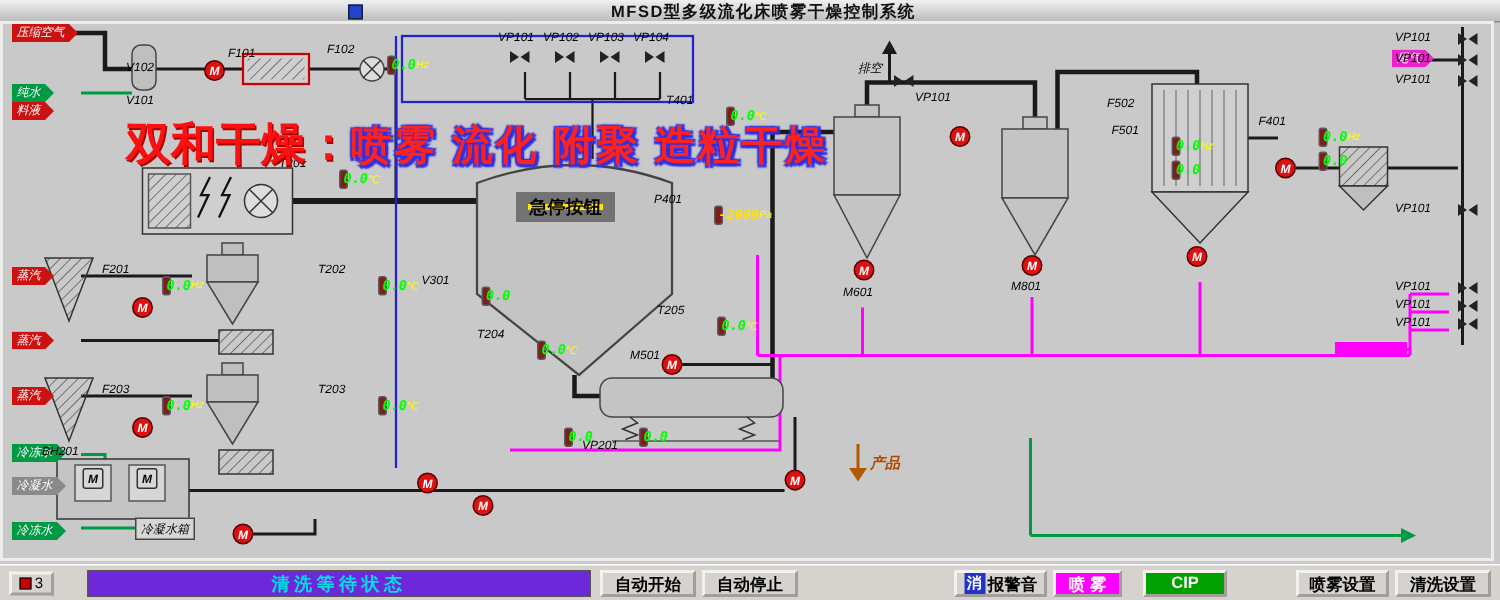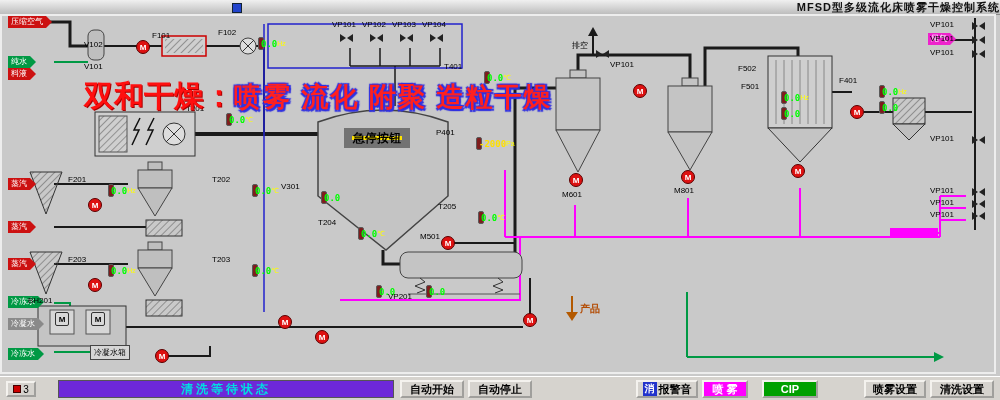--- a/index.html
+++ b/index.html
@@ -2,28 +2,28 @@
 <html><head>
 <meta charset="utf-8">
 <style>
   html,body{margin:0;padding:0;background:#9a9a9a;}
   .screen{position:relative;width:1000px;height:400px;overflow:hidden;
     font-family:"Liberation Sans","DejaVu Sans",sans-serif;background:#c9c9c9;}
   
   .titlebar{position:absolute;left:0;top:0;width:1000px;height:14px;
     background:linear-gradient(#f0f0f0,#bdbdbd);border-bottom:1px solid #8a8a8a;
     display:flex;align-items:center;font-size:11px;color:#111;}
-  .tb-center{position:absolute;left:0;right:0;text-align:right;font-weight:bold;letter-spacing:1px;padding-left:29px;}
+  .tb-center{position:absolute;left:0;right:11px;text-align:center;font-weight:bold;letter-spacing:1px;padding-left:29px;}
   .tb-icon{position:absolute;left:232px;top:3px;width:8px;height:8px;background:#2244cc;border:1px solid #123;}
   .tb-right{position:absolute;right:8px;font-size:9px;color:#222;}
   
   .diagram-bg{position:absolute;left:0;top:14px;width:996px;height:360px;
     background:#c9c9c9;border:2px solid #ededed;box-sizing:border-box;}
   svg.pipes{position:absolute;left:0;top:0;z-index:1;}
-  #overlays{position:absolute;left:0;top:0;width:1000px;height:400px;z-index:5;}
+  #overlays{position:absolute;left:0;top:0;width:1000px;height:400px;z-index:5;font-style:italic;}
   
   .watermark{position:absolute;left:66px;top:76px;z-index:8;white-space:nowrap;
     font-weight:bold;pointer-events:none;margin-left:18px;}
   .wm1{font-size:30px;color:#ff0f0f;text-shadow:1px 1px 0 #a00;}
   .wm2{font-size:27px;color:#ff2020;letter-spacing:2px;
     text-shadow:2px 2px 1px #3030e0,-1px -1px 1px #3030e0,2px -1px 1px #3030e0,-1px 2px 1px #3030e0;}
   
   .feed-tag{position:absolute;height:12px;line-height:12px;font-size:8px;color:#fff;
     padding:0 9px 0 3px;white-space:nowrap;
     clip-path:polygon(0 0,calc(100% - 6px) 0,100% 50%,calc(100% - 6px) 100%,0 100%);}

